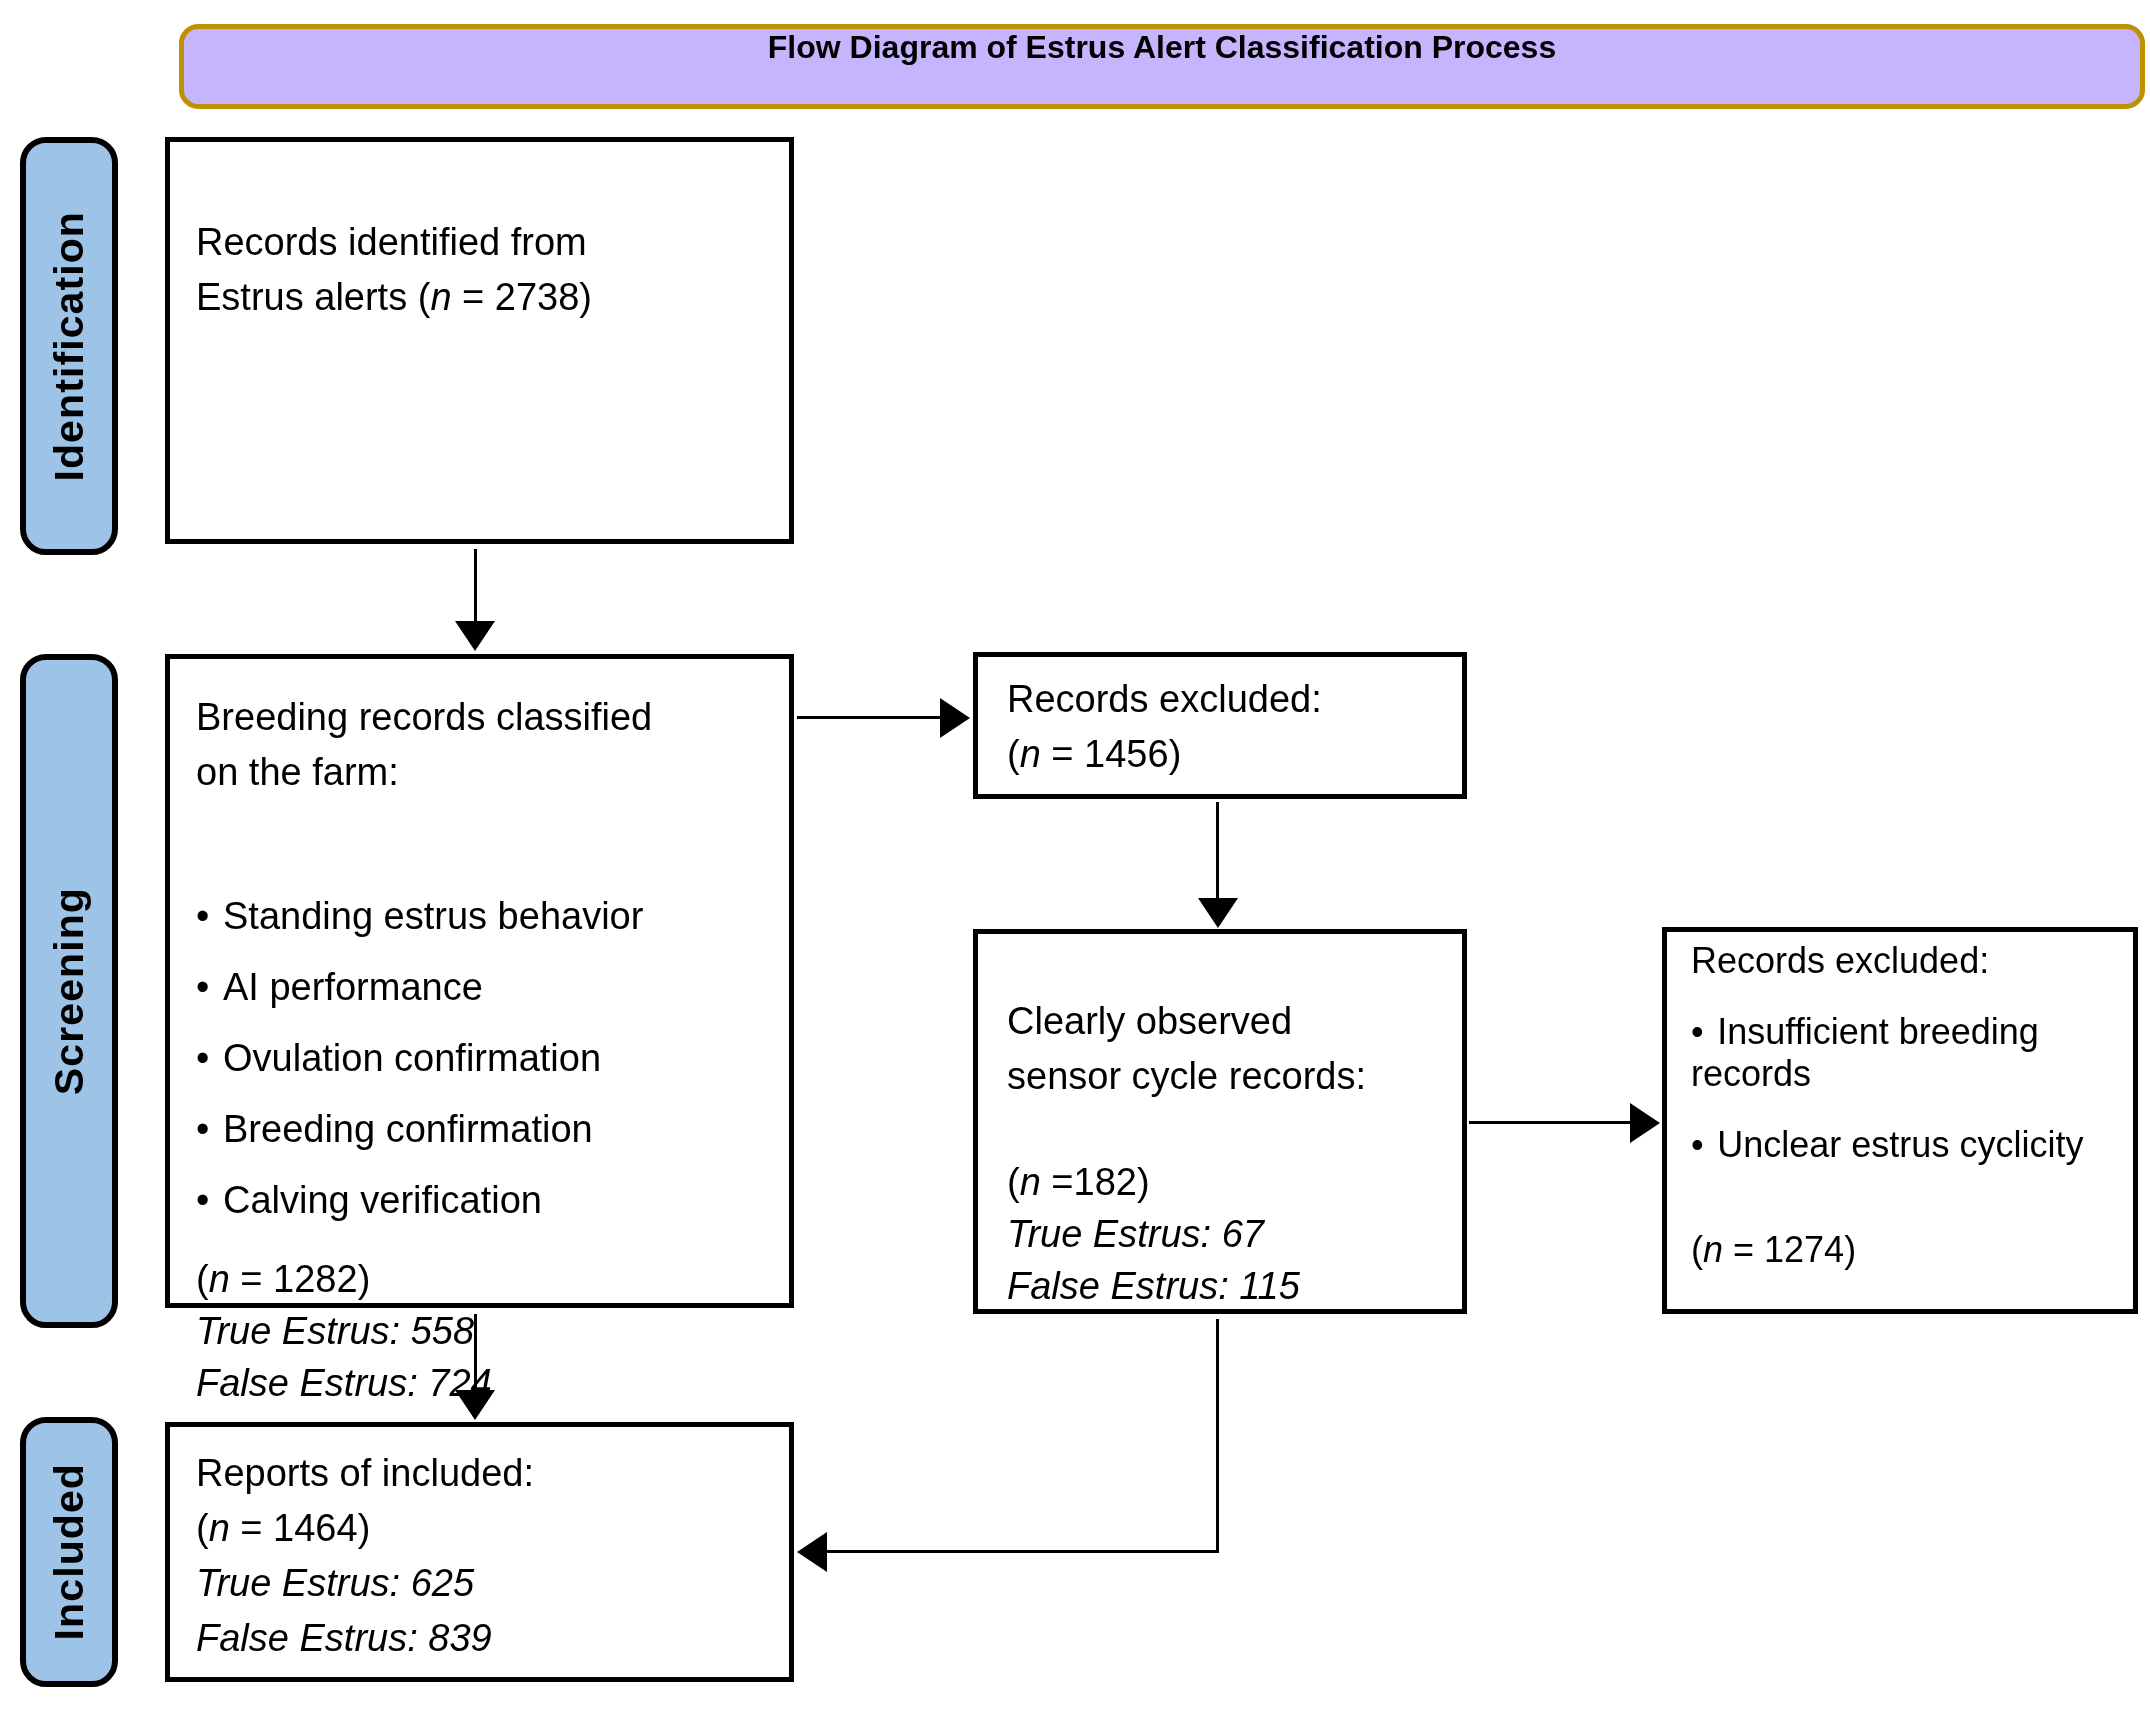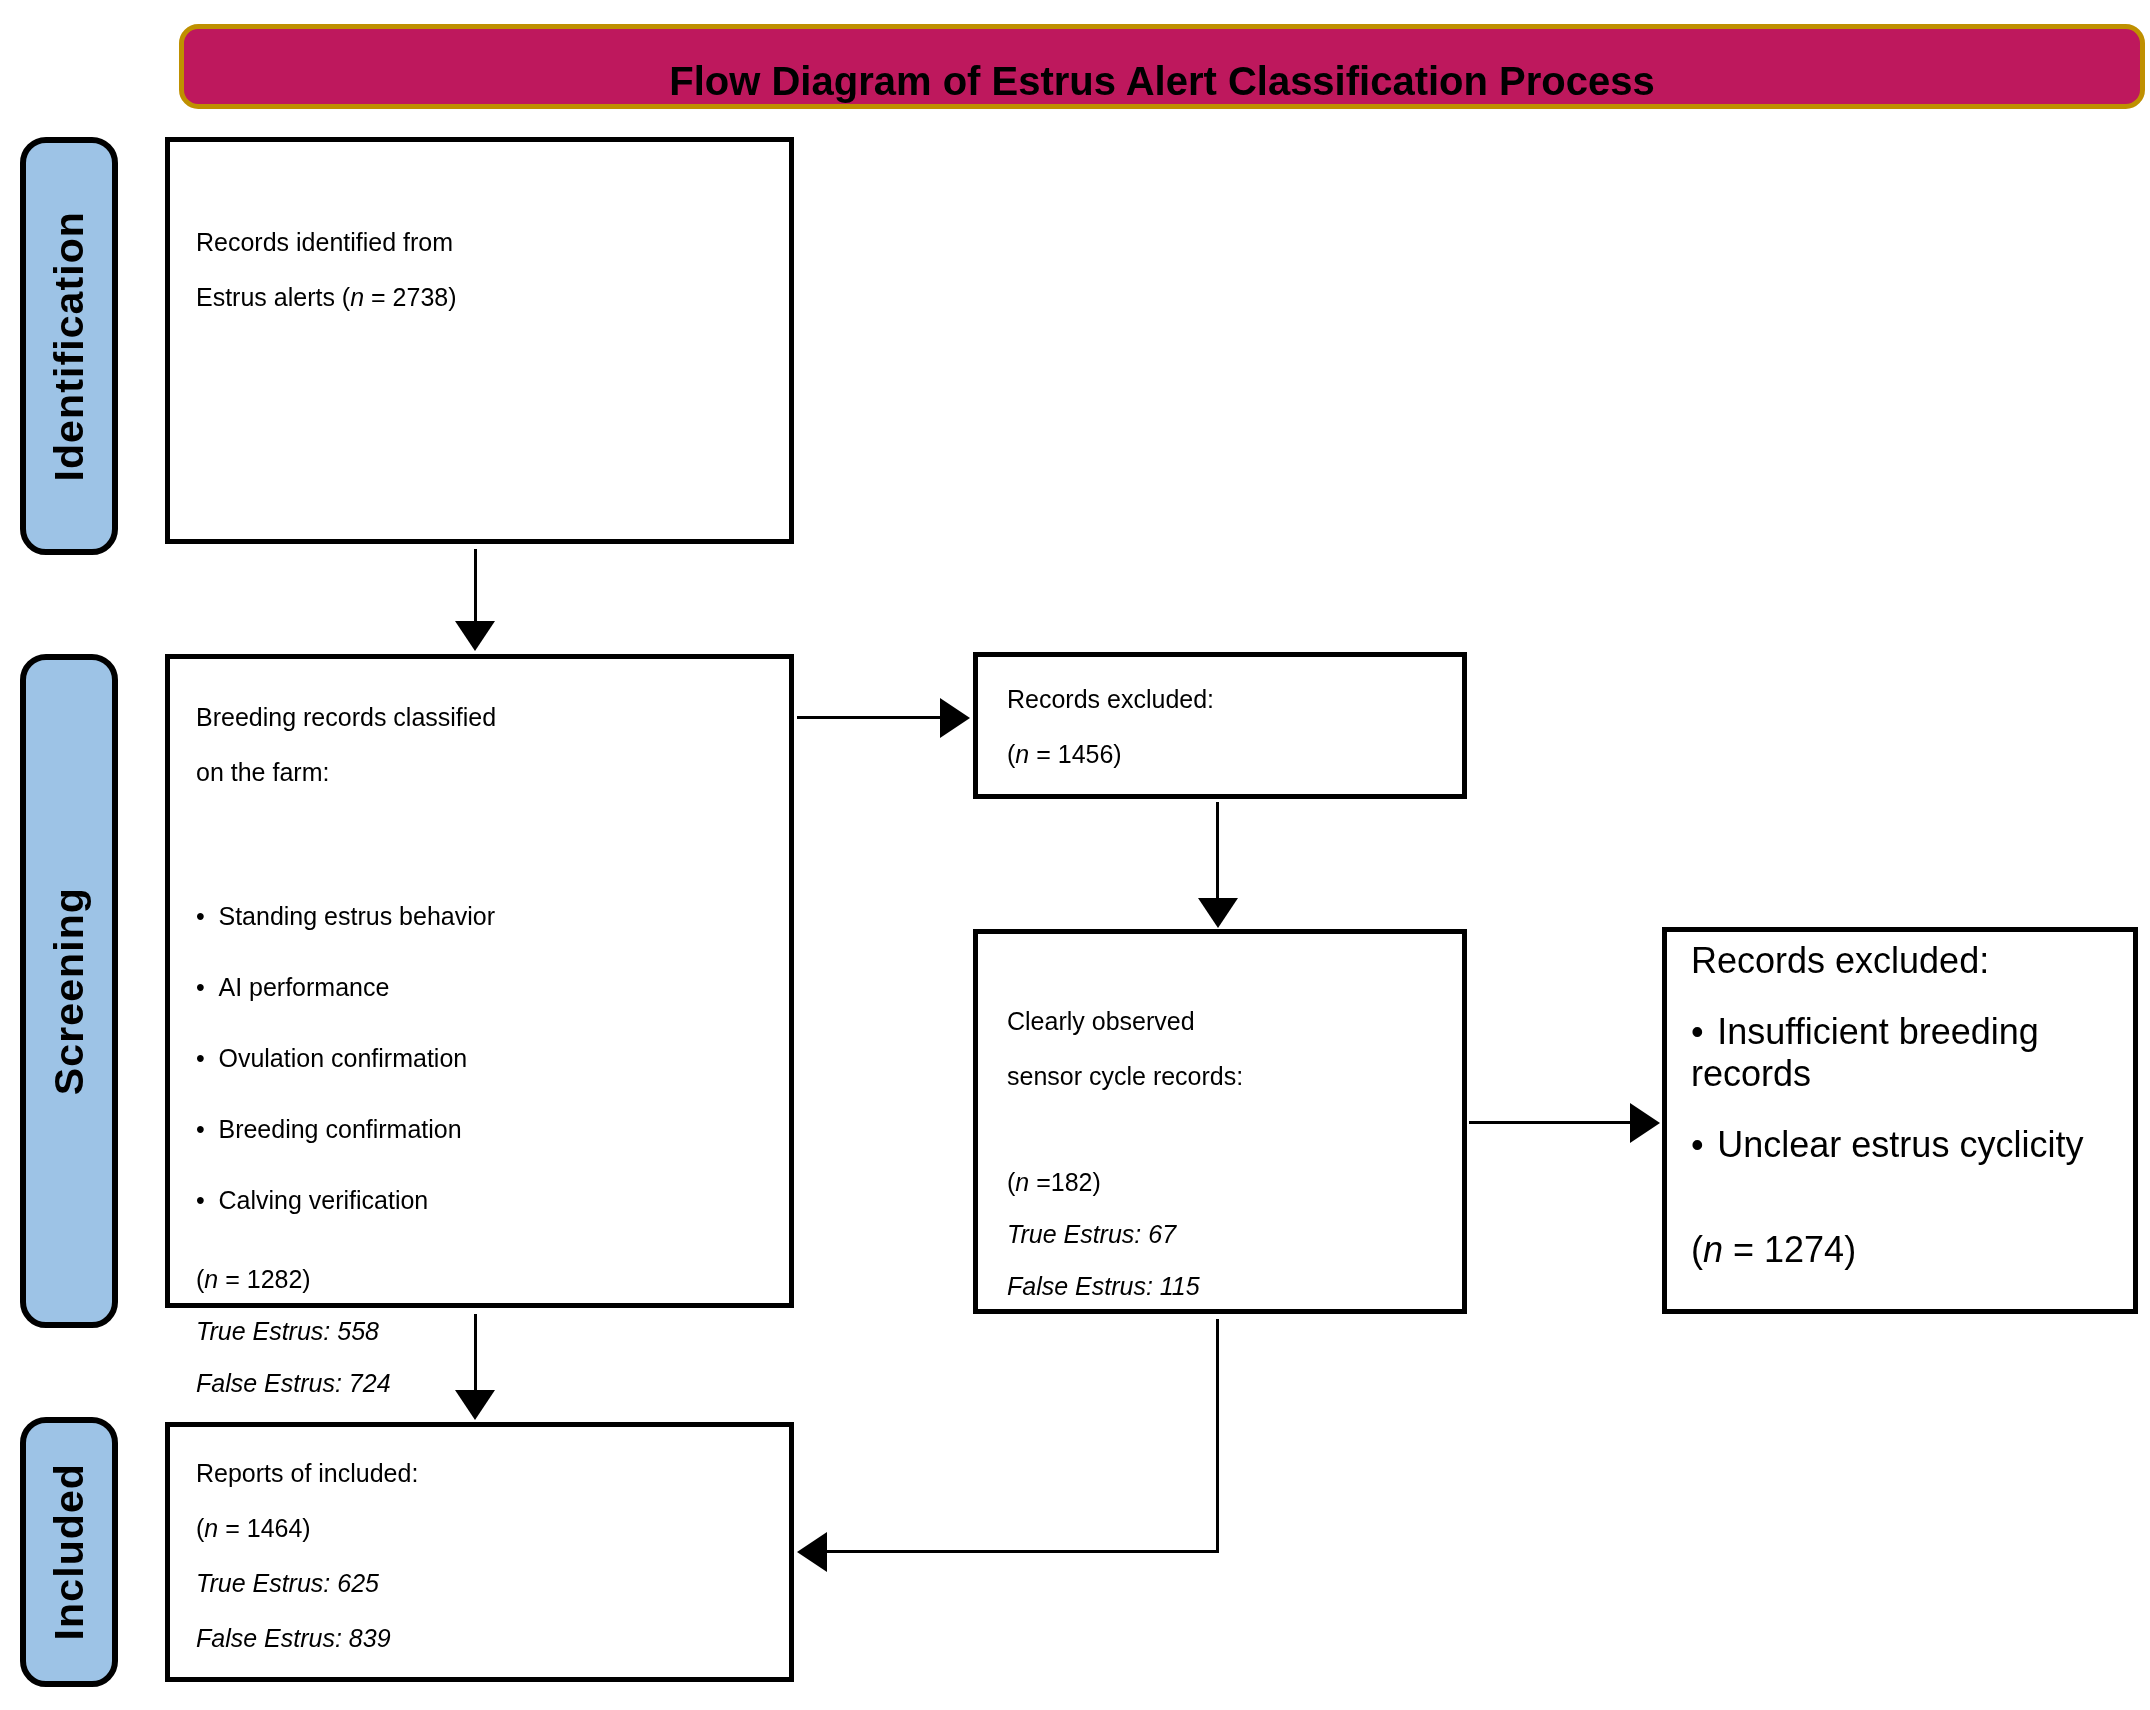--- a/index.html
+++ b/index.html
@@ -1,40 +1,40 @@
 <!DOCTYPE html>
 <html style="font-size:9px"><head>
 <meta charset="utf-8">
 <style>
   html,body{margin:0;padding:0;background:#fff;}
   #canvas{position:relative;width:2151px;height:1710px;background:#ffffff;
           font-family:"Liberation Sans", sans-serif;color:#000;overflow:hidden;}
 
   .banner{position:absolute;left:179px;top:24px;width:1966px;height:85px;
-          background:#be185d;border:5.1px solid #BF9000;border-radius:19.3px;
-          display:flex;align-items:flex-end;justify-content:center;
-          font-size:40px;font-weight:bold;box-sizing:border-box;}
+          background:#c4b5fd;border:5.1px solid #BF9000;border-radius:19.3px;
+          display:flex;align-items:flex-start;justify-content:center;
+          font-size:32px;font-weight:bold;box-sizing:border-box;}
 
   .stage{position:absolute;background:#9DC3E6;border:6.3px solid #000;border-radius:26px;
          display:flex;align-items:center;justify-content:center;box-sizing:border-box;}
   .stage span{writing-mode:vertical-rl;transform:rotate(180deg);
               font-size:41px;font-weight:bold;letter-spacing:1.1px;}
   #stage-identification{left:20px;top:137px;width:98px;height:418px;}
   #stage-screening{left:20px;top:654px;width:98px;height:674px;}
   #stage-included{left:20px;top:1417px;width:98px;height:270px;}
 
   .box{position:absolute;background:#fff;border:5.7px solid #000;box-sizing:border-box;}
   #box-identified{left:165px;top:137px;width:629px;height:407px;}
   #box-screening{left:165px;top:654px;width:629px;height:654px;}
   #box-excluded1{left:973px;top:652px;width:494px;height:147px;}
   #box-observed{left:973px;top:929px;width:494px;height:385px;}
   #box-excluded2{left:1662px;top:927px;width:476px;height:387px;}
   #box-included{left:165px;top:1422px;width:629px;height:260px;}
 
-  .txt{position:absolute;font-size:25px;line-height:55px;}
+  .txt{position:absolute;font-size:38px;line-height:55px;}
   #t-identified{left:196px;top:215px;width:575px;}
   #t-screening{left:196px;top:690px;width:575px;}
   #t-excluded1{left:1007px;top:672px;width:433px;}
   #t-observed{left:1007px;top:946px;width:444px;margin-top:48px;}
   #t-excluded2{left:1691px;top:940px;width:422px;font-size:36px;line-height:42px;}
   #t-included{left:196px;top:1446px;width:575px;}
 
   .b{font-weight:normal;}
   .i{font-style:italic;}
   .blt{line-height:42px;margin-top:29px;}

